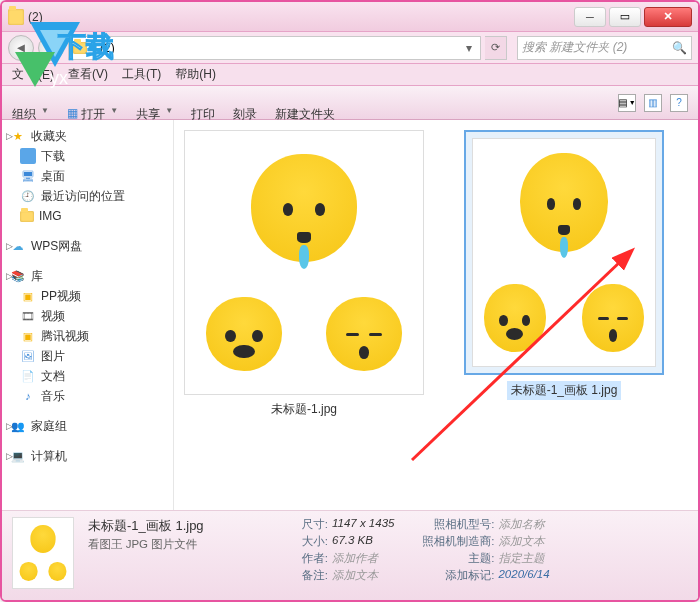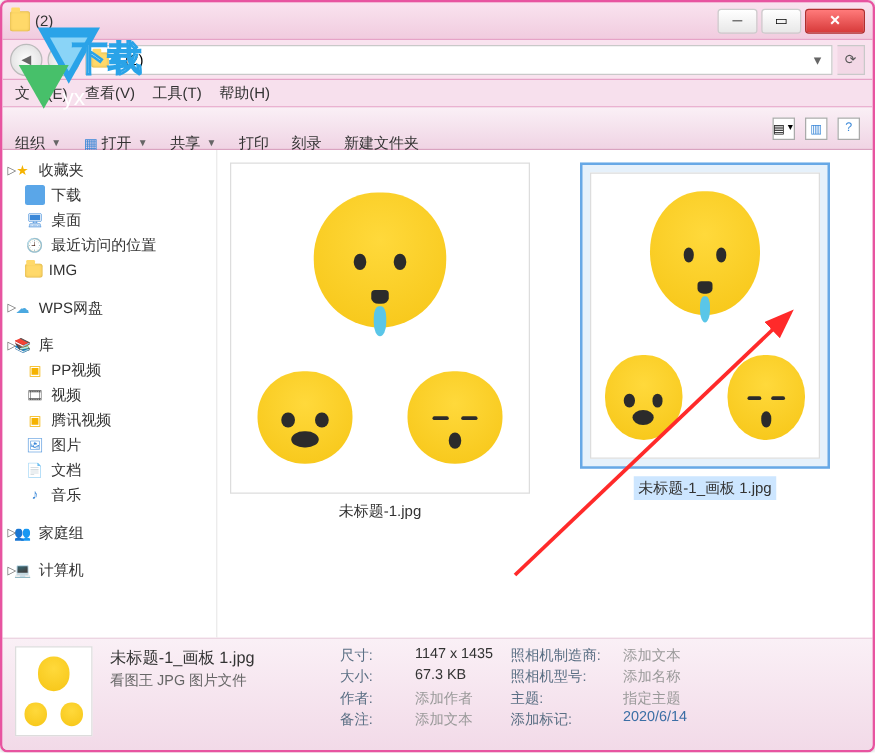--- a/index.html
+++ b/index.html
@@ -21,21 +21,21 @@
 .navbtn { width:26px; height:26px; border-radius:50%; background: radial-gradient(#fff,#dadada); border:1px solid #bbb; display:flex; align-items:center; justify-content:center; color:#666; font-size:13px; }
 .addrbox { flex:1; height:24px; background:#fff; border:1px solid #c9c9c9; display:flex; align-items:center; padding:0 4px; gap:4px; font-size:12px; }
 .addrbox .drop { margin-left:auto; color:#666; padding:0 4px; }
 .refresh { width:22px; height:24px; background:#f3d8e6; border:1px solid #c9c9c9; border-left:0; display:flex; align-items:center; justify-content:center; color:#555; font-size:11px; }
 .searchbox { width:175px; height:24px; background:#fff; border:1px solid #c9c9c9; display:flex; align-items:center; padding:0 4px; font-size:12px; color:#999; font-style:italic; gap:4px; margin-left:6px; }
 
 .menubar { height:22px; display:flex; align-items:center; gap:14px; padding:0 10px; font-size:12px; color:#333; background:#f7e0ed; border-bottom:1px solid #e6a3c7; }
 .menubar span{cursor:default;}
 
 .toolbar { height:34px; display:flex; align-items:center; gap:18px; padding:0 10px; background:linear-gradient(#faf0f6,#f0d4e4); border-bottom:1px solid #d9a3c0; font-size:12px; }
-.toolbar .btn { display:flex; align-items:center; gap:3px; color:#333;margin-top:24px; }
+.toolbar .btn { display:flex; align-items:flex-start; gap:3px; color:#333;margin-top:24px; }
 .toolbar .btn .arr{font-size:8px; color:#666; margin-left:2px;}
 .toolbar .right { margin-left:auto; display:flex; gap:8px; align-items:center; }
 .tb-sq { width:18px; height:18px; border:1px solid #aaa; background:#fff; display:flex; align-items:center; justify-content:center; font-size:10px; }
 
 .body { display:flex; height: 390px; }
 .sidebar { width:172px; background:#fff; border-right:1px solid #e6e6e6; overflow-y:auto; padding:6px 0; font-size:12px; }
 .side-item { display:flex; align-items:center; gap:5px; padding:2px 8px 2px 18px; color:#333; height:20px; }
 .side-item .exp { position:absolute; left:4px; font-size:9px; color:#666; }
 .side-item.rel{position:relative;}
 .side-heading { font-weight: normal; padding-left:8px; position:relative; }
@@ -62,22 +62,22 @@
 .thumb.small .inner{background:#fff; border:1px solid #ddd; width:100%; height:100%; display:flex; align-items:center; justify-content:center;}
 .thumb .cap { font-size:12px; margin-top:6px; color:#333; }
 .thumb.small .cap { background:#cde6ff; padding:1px 4px; display:inline-block; }
 
 .arrow { position:absolute; pointer-events:none; }
 
 .details { height:90px; border-top:1px solid #e8cddb; background:linear-gradient(#faf0f6,#f2dae8); display:flex; padding:6px 10px; font-size:11.5px; color:#333; gap:14px; }
 .det-thumb { width:62px; height:72px; background:#fff; border:1px solid #ddd; display:flex; align-items:center; justify-content:center; }
 .det-col { display:flex; flex-direction:column; gap:2px; }
 .det-row { display:flex; gap:4px; white-space:nowrap; }
-.det-label { color:#5a6f84; min-width:56px; }
-.det-val { color:#333; }
+.det-label { color:#5a6f84; text-align:right; min-width:56px; }
+.det-val { color:#333;font-style:italic; }
 .det-val.link { color:#3b6ea5; }
 .det-val.gray { color:#999; }
 .det-title { font-weight: normal; font-size:13px; }
 .stars { color:#ccc; letter-spacing:1px; }
 
 .emoji-set { position:relative; width:100%; height:100%; }
 .emoji { position:absolute; border-radius:48% 48% 50% 50%; background:radial-gradient(circle at 50% 35%, #ffd93b, #f6c515); }
 .emoji .eye { position:absolute; width:10%; height:12%; background:#2b2b2b; border-radius:50%; }
 .emoji .mouth { position:absolute; background:#2b2b2b; border-radius:50%; }
 .emoji.big{width:48%; height:44%; left:26%; top:6%;}
@@ -103,20 +103,24 @@
   <div class="navbar">
     <div class="navbtn">◄</div>
     <div class="navbtn">►</div>
     <div class="addrbox">
       <span class="folder-ico" style="width:14px;height:12px;"></span>
       <span style="color:#666;font-size:10px;">▸</span>
       <span>(2)</span>
       <span class="drop">▾</span>
     </div>
     <div class="refresh">⟳</div>
+    <div class="searchbox">
+      <span>搜索 新建文件夹 (2)</span>
+      <span style="margin-left:auto; font-style:normal;">🔍</span>
+    </div>
   </div>
 
   <div class="menubar">
     <span>文</span>
     <span>(E)</span>
     <span>查看(V)</span>
     <span>工具(T)</span>
     <span>帮助(H)</span>
   </div>
 
@@ -304,26 +308,26 @@
           <span class="det-label">作者:</span>
           <span class="det-val gray">添加作者</span>
         </div>
       <div class="det-row">
           <span class="det-label">备注:</span>
           <span class="det-val gray">添加文本</span>
         </div>
     </div>
     <div class="det-col">
       <div class="det-row">
+          <span class="det-label" style="min-width:86px;">照相机型号:</span>
+          <span class="det-val gray">添加名称</span>
+        </div>
+      <div class="det-row">
           <span class="det-label" style="min-width:86px;">照相机制造商:</span>
           <span class="det-val gray">添加文本</span>
-        </div>
-      <div class="det-row">
-          <span class="det-label" style="min-width:86px;">照相机型号:</span>
-          <span class="det-val gray">添加名称</span>
         </div>
       <div class="det-row">
           <span class="det-label" style="min-width:86px;">主题:</span>
           <span class="det-val gray">指定主题</span>
         </div>
       <div class="det-row">
           <span class="det-label" style="min-width:86px;">添加标记:</span>
           <span class="det-val link">2020/6/14</span>
         </div>
     </div>

